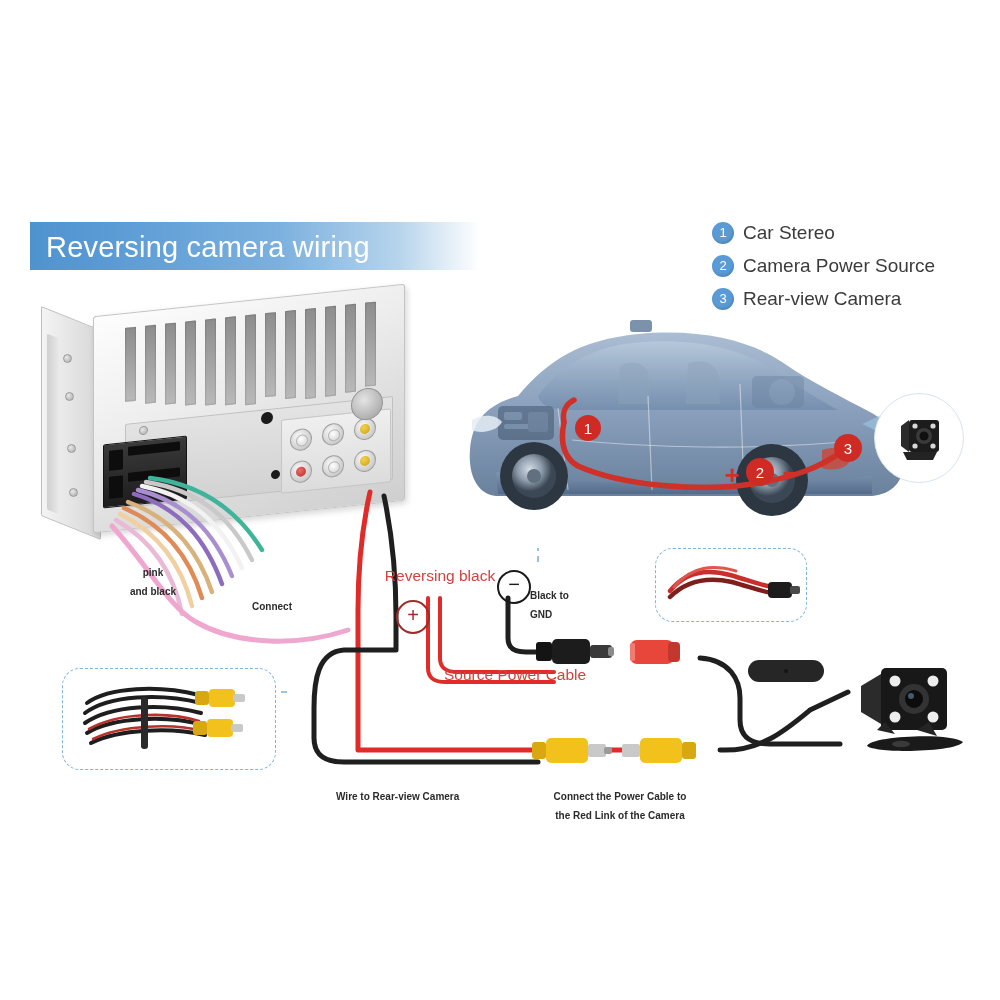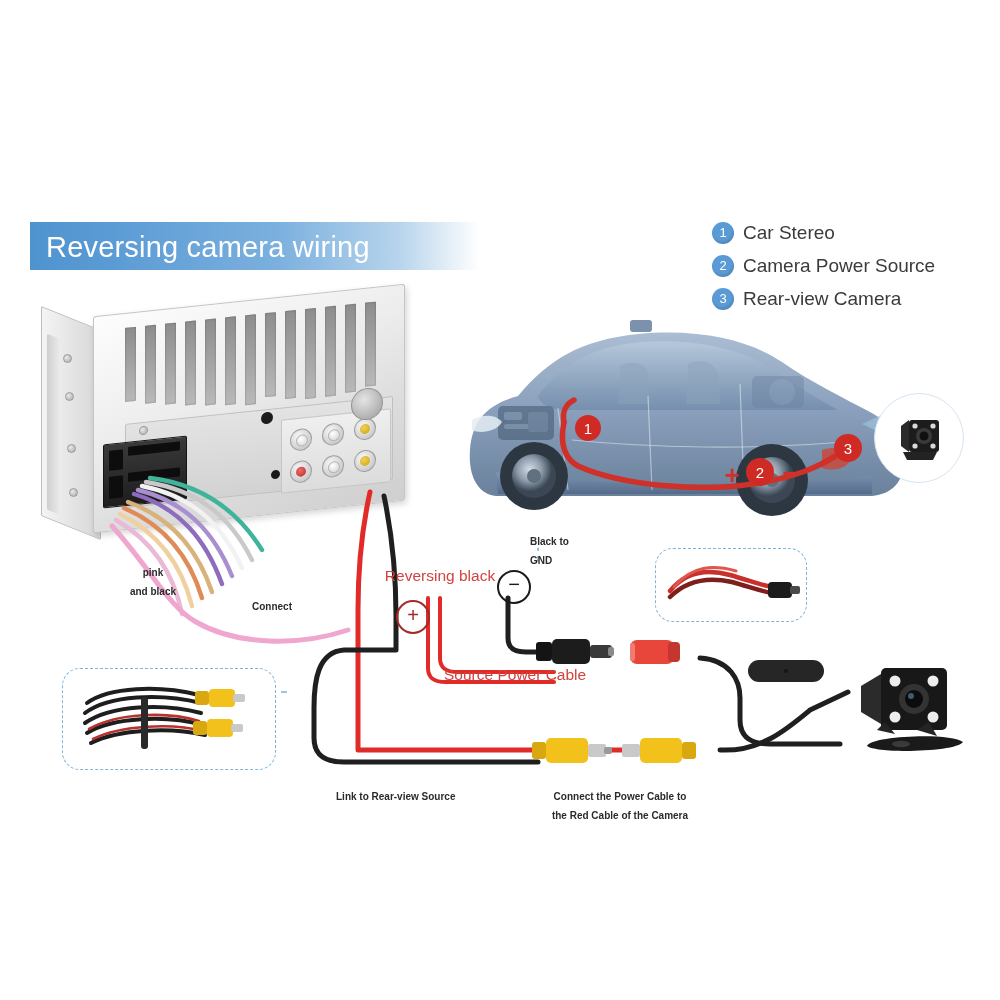--- a/index.html
+++ b/index.html
@@ -353,32 +353,32 @@
        border:2.5px solid #a32a27;border-radius:50%;color:#a32a27;font-size:20px;
        line-height:27px;text-align:center;">+</div>
   <div class="abs nosel" style="left:497px;top:570px;width:30px;height:30px;
        border:2.5px solid #1a1a1a;border-radius:50%;color:#1a1a1a;font-size:20px;
        line-height:25px;text-align:center;">−</div>
 
   <div class="abs lbl-red ctr nosel" style="left:376px;top:566px;width:128px">
     <div>Reversing black</div>
   </div>
 
-  <div class="abs lbl nosel" style="left:530px;top:532px;width:80px">
+  <div class="abs lbl nosel" style="left:530px;top:586px;width:80px">
     <div>Black to</div>
     <div>GND</div>
   </div>
 
   <div class="abs lbl-red nosel" style="left:444px;top:665px">Source Power Cable</div>
 
-  <div class="abs lbl nosel" style="left:336px;top:787px">Link to Rear-view Source</div>
+  <div class="abs lbl nosel" style="left:336px;top:787px">Wire to Rear-view Camera</div>
 
   <div class="abs lbl ctr nosel" style="left:522px;top:787px;width:196px">
     <div>Connect the Power Cable to</div>
-    <div>the Red Cable of the Camera</div>
+    <div>the Red Link of the Camera</div>
   </div>
 
   <div class="abs dashbox" id="inset-power">
     <svg viewBox="0 0 150 72" style="width:150px;height:72px">
       <g fill="none" stroke-linecap="round">
         <path d="M14,42 C30,22 52,20 74,26 C92,31 104,36 116,38" stroke="#c9302c" stroke-width="4.5"></path>
         <path d="M14,48 C32,30 54,28 76,33 C94,38 104,42 116,44" stroke="#7e1f1c" stroke-width="4.5"></path>
         <path d="M18,38 C36,16 58,16 80,22" stroke="#e0564f" stroke-width="3"></path>
       </g>
       <rect x="112" y="33" width="24" height="16" rx="4" fill="#1c1c1c"></rect>

